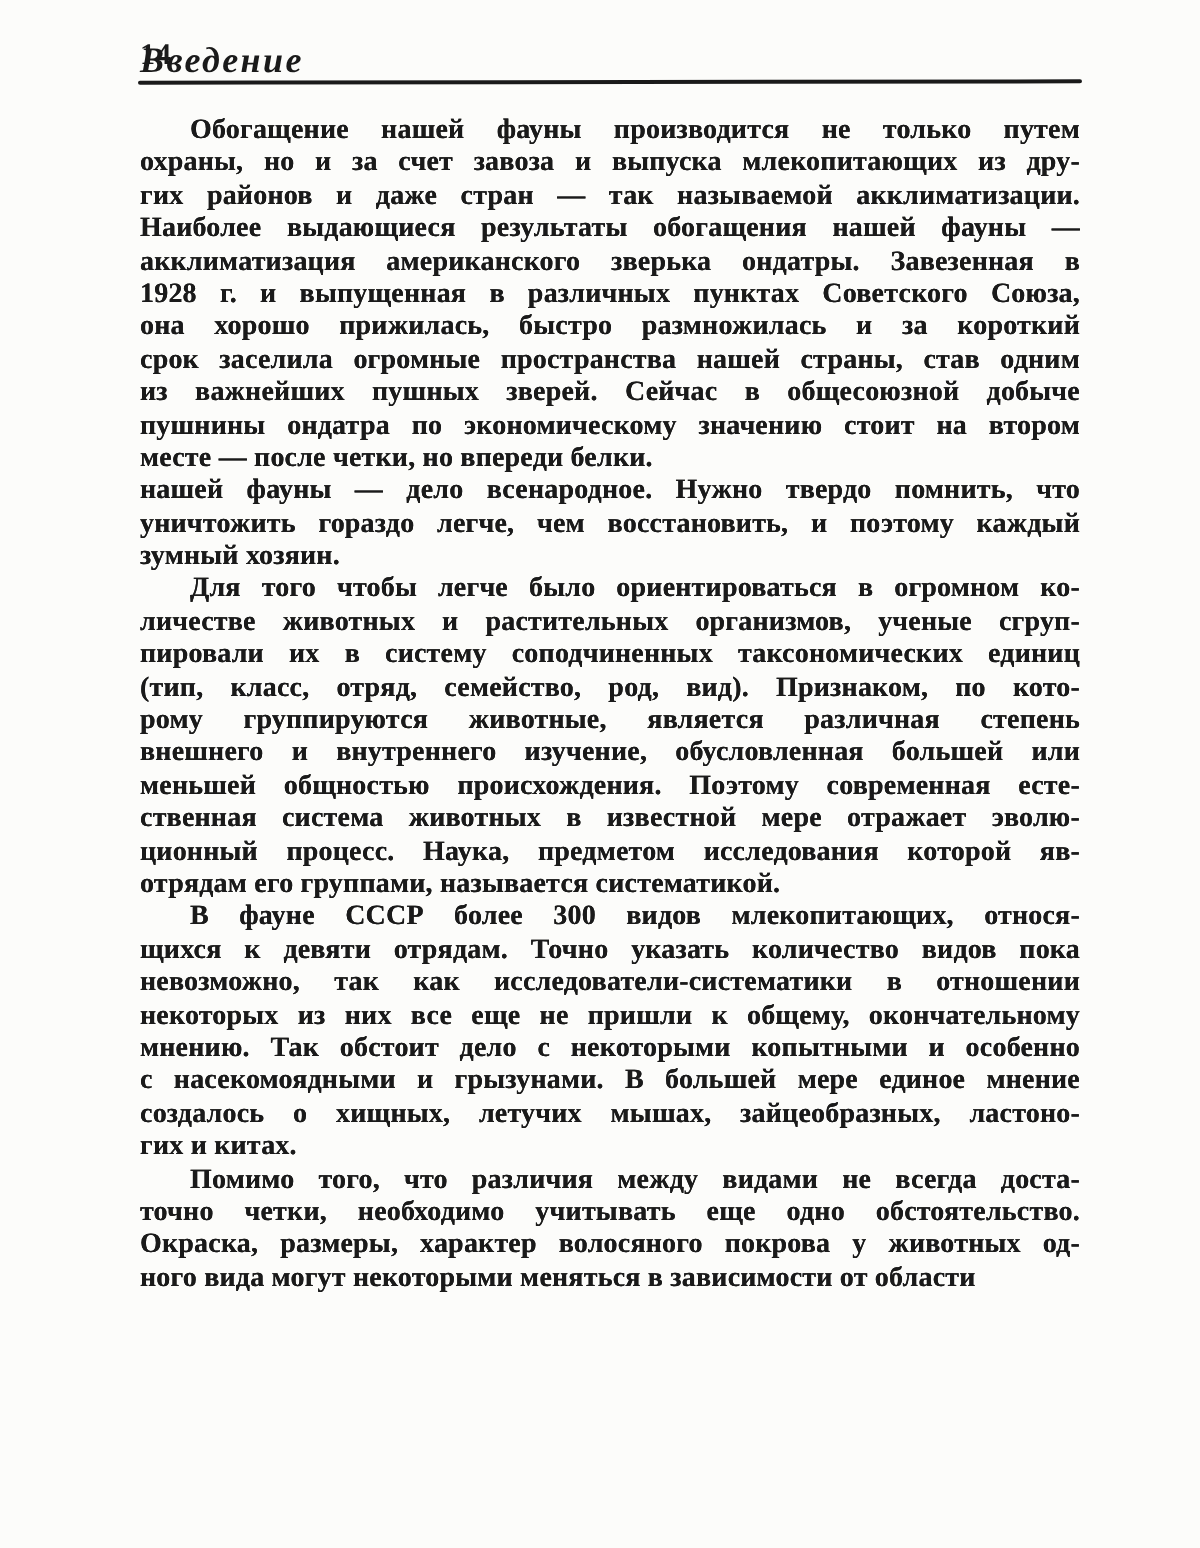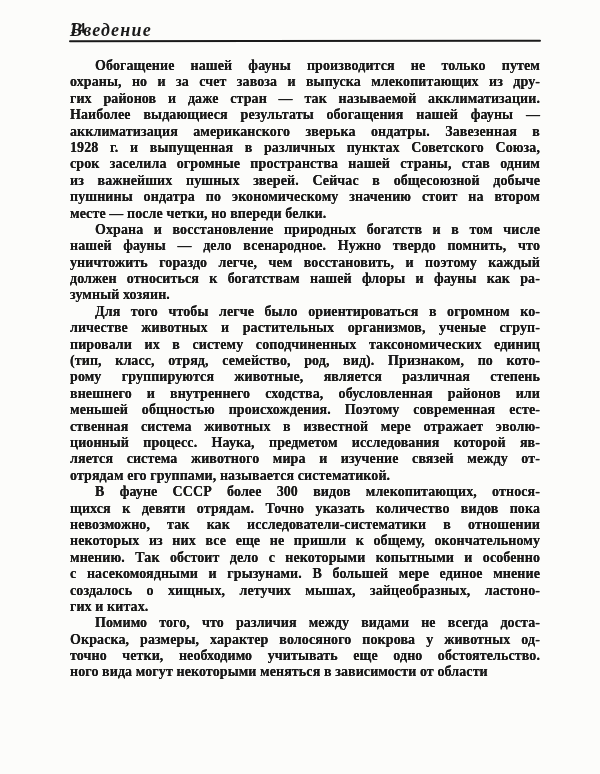--- a/index.html
+++ b/index.html
@@ -99,55 +99,53 @@
   </div>
   <div class="header-rule"></div>
   <div class="text-block">
       <div class="paragraph">
         <div class="line pfirst">Обогащение нашей фауны производится не только путем</div>
         <div class="line">охраны, но и за счет завоза и выпуска млекопитающих из дру-</div>
         <div class="line">гих районов и даже стран — так называемой акклиматизации.</div>
         <div class="line">Наиболее выдающиеся результаты обогащения нашей фауны —</div>
         <div class="line">акклиматизация американского зверька ондатры. Завезенная в</div>
         <div class="line">1928 г. и выпущенная в различных пунктах Советского Союза,</div>
+        <div class="line">она хорошо прижилась, быстро размножилась и за короткий</div>
         <div class="line">срок заселила огромные пространства нашей страны, став одним</div>
         <div class="line">из важнейших пушных зверей. Сейчас в общесоюзной добыче</div>
         <div class="line">пушнины ондатра по экономическому значению стоит на втором</div>
         <div class="line plast">месте — после четки, но впереди белки.</div>
       </div>
       <div class="paragraph">
-        <div class="line pfirst">Охрана и восстановление природных богатств и в том числе</div>
         <div class="line">нашей фауны — дело всенародное. Нужно твердо помнить, что</div>
         <div class="line">уничтожить гораздо легче, чем восстановить, и поэтому каждый</div>
-        <div class="line">должен относиться к богатствам нашей флоры и фауны как ра-</div>
         <div class="line plast">зумный хозяин.</div>
       </div>
       <div class="paragraph">
         <div class="line pfirst">Для того чтобы легче было ориентироваться в огромном ко-</div>
         <div class="line">личестве животных и растительных организмов, ученые сгруп-</div>
         <div class="line">пировали их в систему соподчиненных таксономических единиц</div>
         <div class="line">(тип, класс, отряд, семейство, род, вид). Признаком, по кото-</div>
         <div class="line">рому группируются животные, является различная степень</div>
-        <div class="line">внешнего и внутреннего сходства, обусловленная районов или</div>
+        <div class="line">внешнего и внутреннего изучение, обусловленная большей или</div>
         <div class="line">меньшей общностью происхождения. Поэтому современная есте-</div>
         <div class="line">ственная система животных в известной мере отражает эволю-</div>
         <div class="line">ционный процесс. Наука, предметом исследования которой яв-</div>
-        <div class="line">ляется система животного мира и изучение связей между от-</div>
         <div class="line plast">отрядам его группами, называется систематикой.</div>
       </div>
       <div class="paragraph">
         <div class="line pfirst">В фауне СССР более 300 видов млекопитающих, относя-</div>
         <div class="line">щихся к девяти отрядам. Точно указать количество видов пока</div>
         <div class="line">невозможно, так как исследователи-систематики в отношении</div>
         <div class="line">некоторых из них все еще не пришли к общему, окончательному</div>
         <div class="line">мнению. Так обстоит дело с некоторыми копытными и особенно</div>
         <div class="line">с насекомоядными и грызунами. В большей мере единое мнение</div>
         <div class="line">создалось о хищных, летучих мышах, зайцеобразных, ластоно-</div>
         <div class="line plast">гих и китах.</div>
       </div>
       <div class="paragraph">
         <div class="line pfirst">Помимо того, что различия между видами не всегда доста-</div>
+        <div class="line">точно четки, необходимо учитывать еще одно обстоятельство.</div>
         <div class="line">Окраска, размеры, характер волосяного покрова у животных од-</div>
-        <div class="line">точно четки, необходимо учитывать еще одно обстоятельство.</div>
         <div class="line plast">ного вида могут некоторыми меняться в зависимости от области</div>
       </div>
     </div>
 </div>
 
 </body></html>

